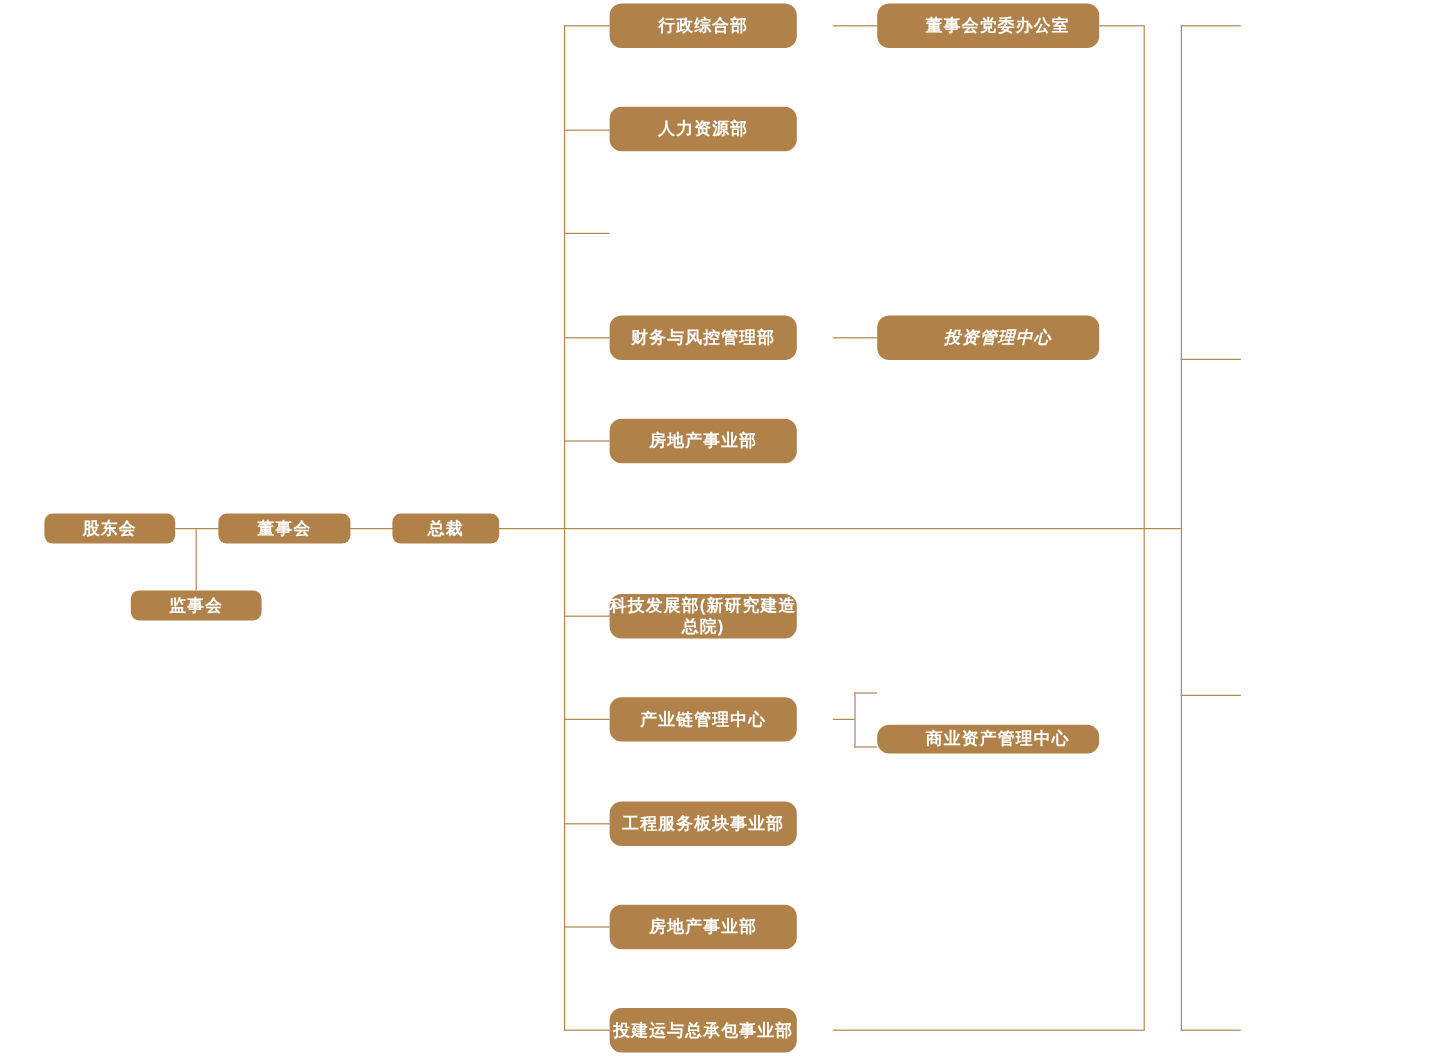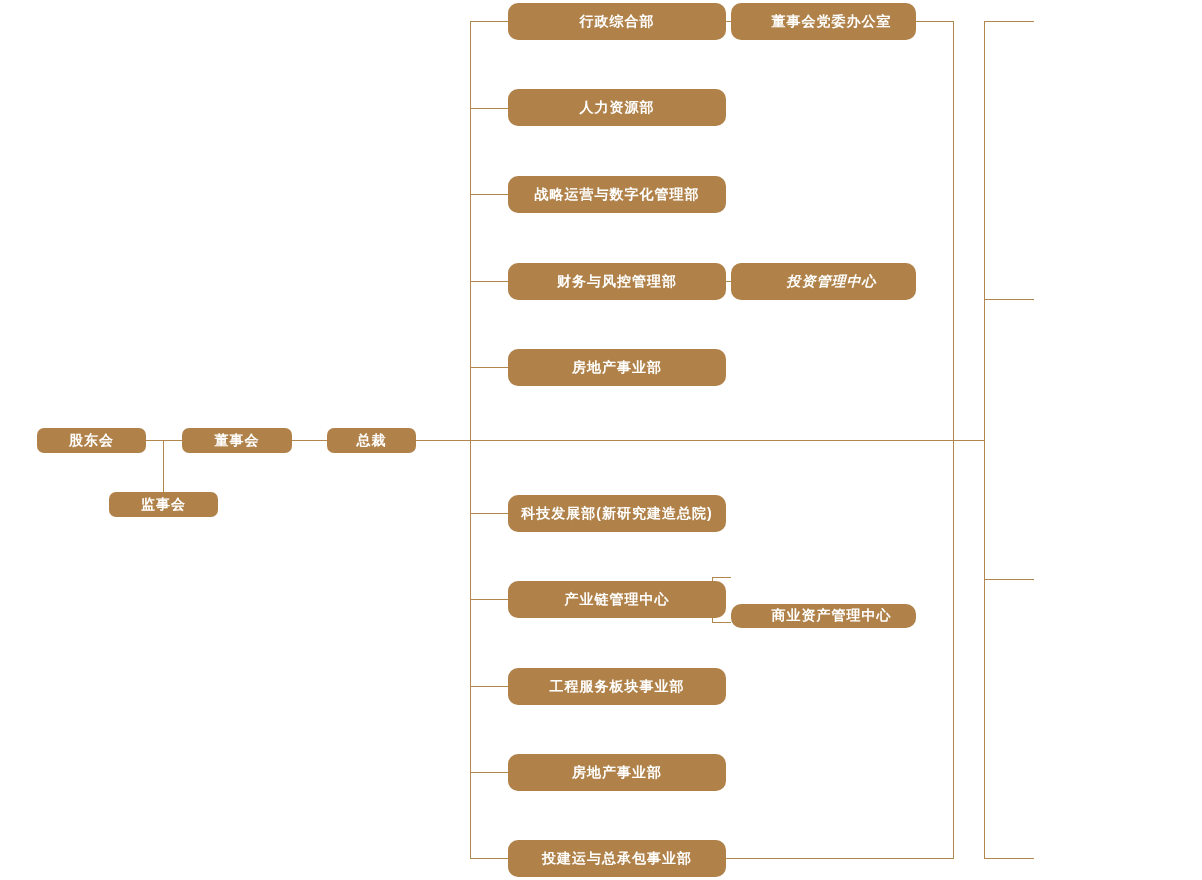--- a/index.html
+++ b/index.html
@@ -23,21 +23,21 @@
     display: flex;
     align-items: center;
     justify-content: center;
     text-align: center;
     font-size: 14px;
     font-weight: 700;
     letter-spacing: 1px;
     z-index: 2;
   }
   .node.lg {
-    width: 218px;
+    width: 156px;
     height: 37px;
     border-radius: 10px;
   }
   .node.rt {
     width: 185px;
     padding-left: 16px;
   }
   .node.sm {
     width: 109px;
     height: 25px;
@@ -67,23 +67,20 @@
   </div>
   <div class="node sm" style="left:109px;top:492px;">
     <span>监事会</span>
   </div>
 
   <div class="node lg" style="left:508px;top:3px;">
     <span>行政综合部</span>
   </div>
   <div class="node lg" style="left:508px;top:89px;">
     <span>人力资源部</span>
-  </div>
-  <div class="node lg" style="left:508px;top:176px;">
-    <span>战略运营与数字化管理部</span>
   </div>
   <div class="node lg" style="left:508px;top:263px;">
     <span>财务与风控管理部</span>
   </div>
   <div class="node lg" style="left:508px;top:349px;">
     <span>房地产事业部</span>
   </div>
   <div class="node lg" style="left:508px;top:495px;">
     <span>科技发展部(新研究建造总院)</span>
   </div>

